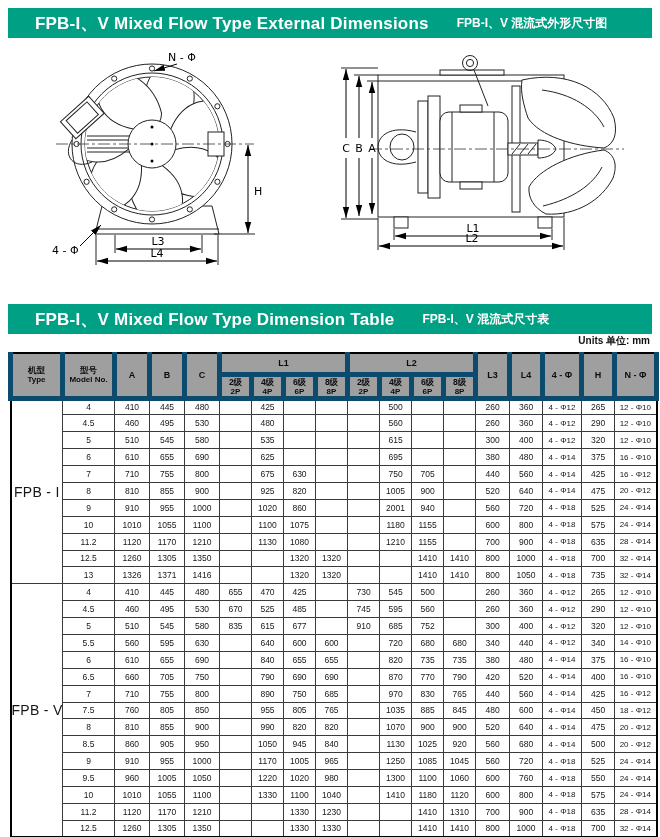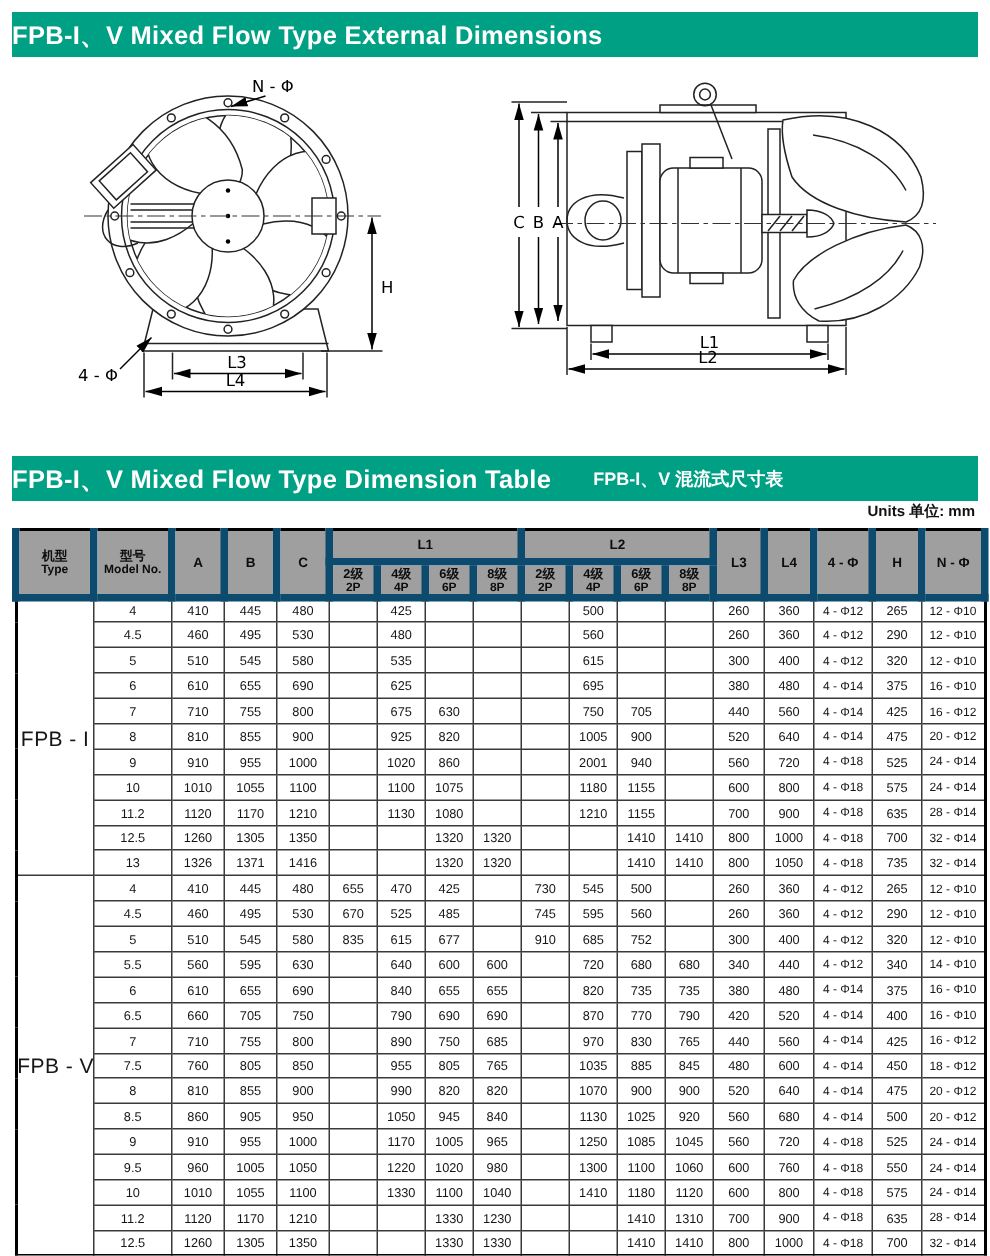--- a/index.html
+++ b/index.html
@@ -1,18 +1,18 @@
 <!DOCTYPE html>
 <html><head>
 <meta charset="utf-8">
 <style>
   html,body{margin:0;padding:0;background:#fff;}
   body{width:660px;height:837px;position:relative;font-family:"Liberation Sans","DejaVu Sans",sans-serif;color:#111;}
   .page{position:absolute;inset:0;overflow:hidden;}
-  .bar{position:absolute;left:8px;right:8px;height:30px;background:#00a085;color:#fff;display:flex;align-items:center;gap:28px;box-sizing:border-box;}
+  .bar{position:absolute;left:8px;right:8px;height:30px;background:#00a085;color:#fff;display:flex;align-items:center;gap:28px;padding-left:27px;box-sizing:border-box;}
   .bar .en{font-size:17px;font-weight:bold;letter-spacing:.2px;white-space:nowrap;}
   .bar .cn{font-size:12px;font-weight:bold;white-space:nowrap;}
   #bar1{top:8px;}
   #bar2{top:304px;}
   .units{position:absolute;top:334px;right:10px;font-size:10px;font-weight:bold;}
   .draw{position:absolute;top:48px;}
   #frontView{left:38px;width:302px;height:248px;}
   #sideView{left:332px;width:326px;height:248px;}
   svg text{font-family:"DejaVu Sans","Liberation Sans",sans-serif;font-size:11px;fill:#000;}
   .dln{stroke:#222;stroke-width:1;fill:none;}
@@ -33,20 +33,21 @@
   td.type-cell{font-size:14px;letter-spacing:.3px;}
   td.phi{font-size:8px;}
 </style>
 </head>
 <body>
 
 <div class="page">
 
   <div class="bar" id="bar1">
     <span class="en">FPB-I、V  Mixed Flow Type External Dimensions</span>
+    <span class="cn">FPB-I、V 混流式外形尺寸图</span>
   </div>
 
   <svg class="draw" id="frontView" viewBox="0 0 302 248">
     <defs>
       <marker id="ar1" viewBox="0 0 10 7" refX="10" refY="3.5" markerWidth="11" markerHeight="8" orient="auto-start-reverse">
         <path d="M0,0.6 L10,3.5 L0,6.4 Z" fill="#000"></path>
       </marker>
       <clipPath id="duct">
           <circle cx="114" cy="96" r="67"></circle>
         </clipPath>

